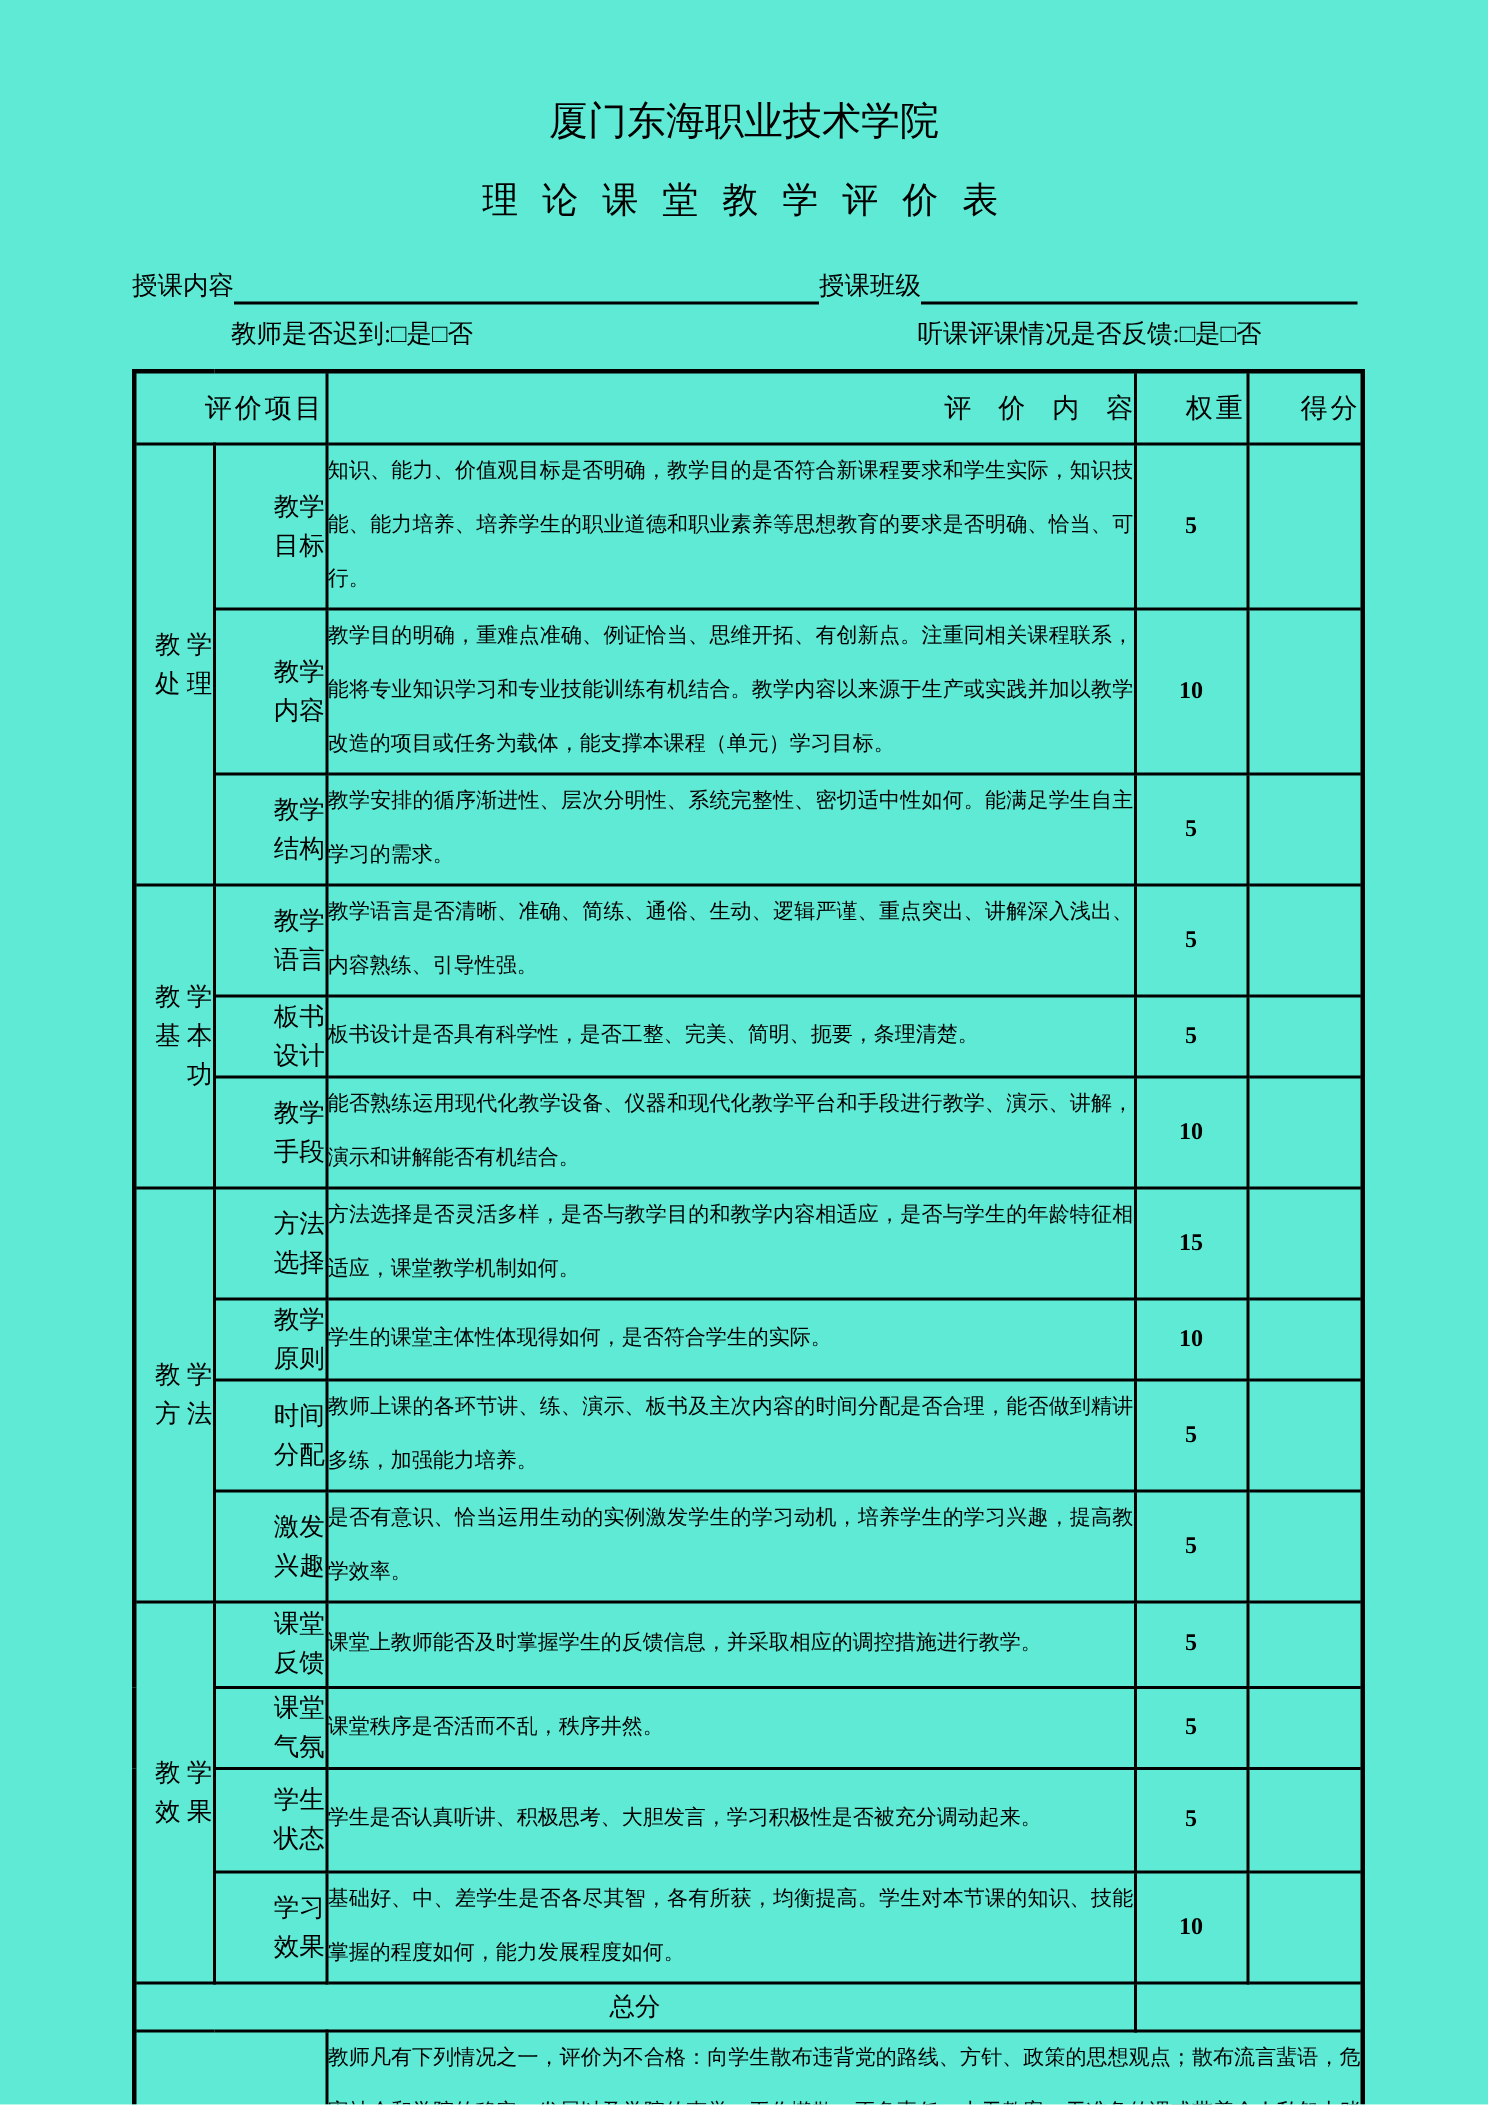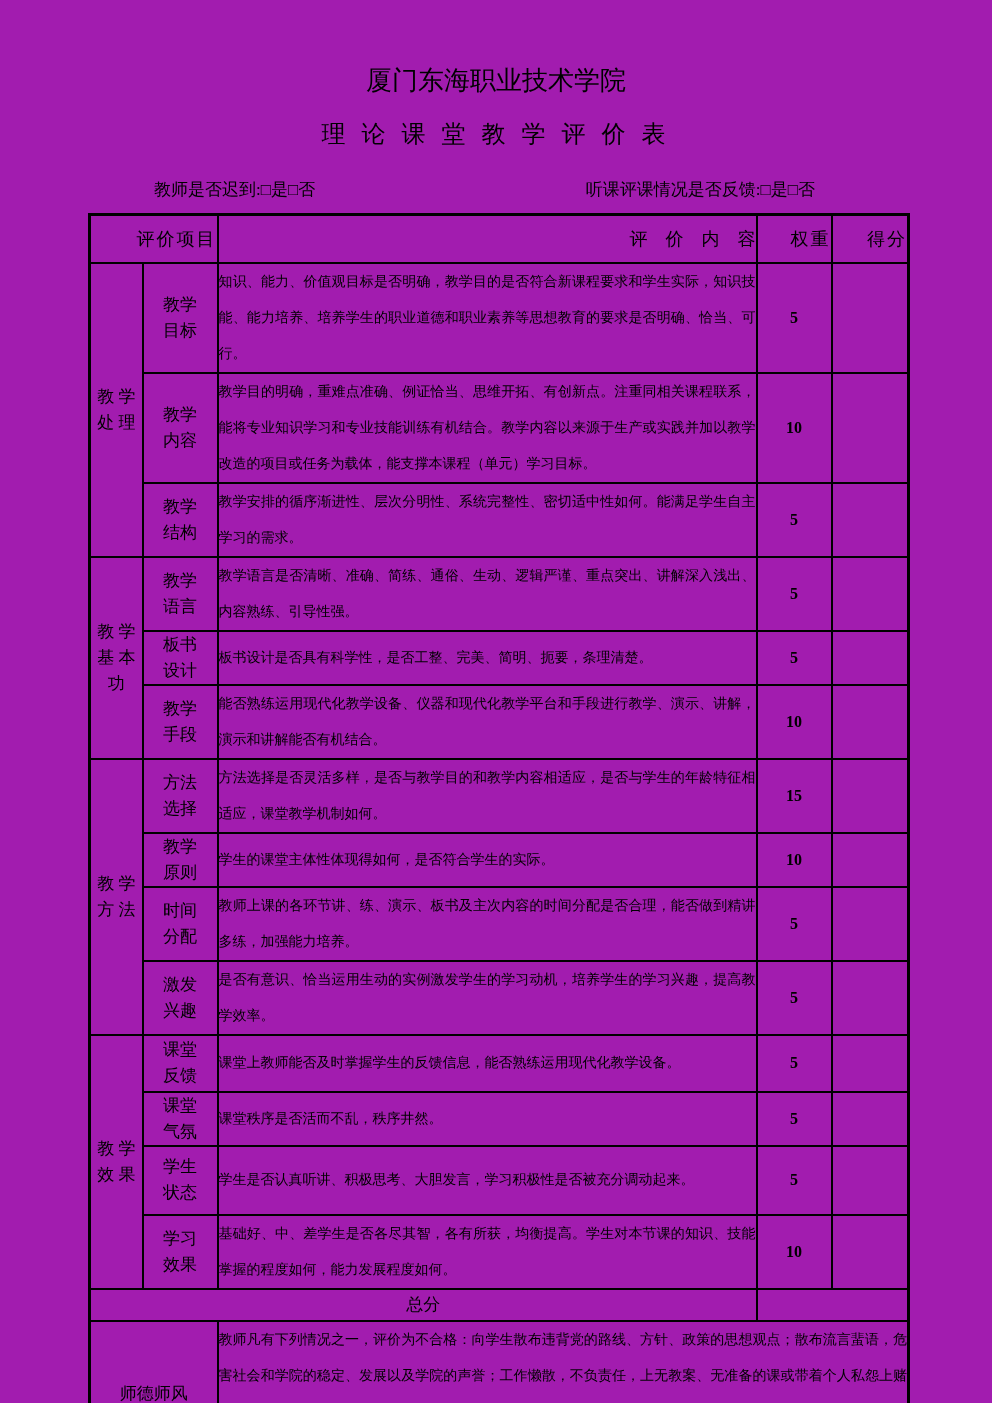--- a/index.html
+++ b/index.html
@@ -1,21 +1,21 @@
 <!DOCTYPE html>
 <html><head>
 <meta charset="utf-8">
 <style>
   * { box-sizing: border-box; }
   html, body { margin: 0; padding: 0; background: #ffffff; }
   .page {
     position: relative;
     width: 992px;
     height: 1403px;
-    background: #a21caf;
+    background: #5eead4;
     color: #000;
     font-family: "Liberation Serif", "DejaVu Serif", serif;
     overflow: hidden;
   }
   .school-title {
     padding-top: 66px;
     text-align: center;
     font-size: 26px;
     line-height: 30px;
   }
@@ -39,41 +39,41 @@
   .info-line .lbl { flex: 0 0 auto; line-height: 24px; }
   .ul { border-bottom: 2px solid #000; height: 24px; flex: 0 0 auto; }
   .ul.grow { flex: 1 1 auto; }
   .check-line {
     display: flex;
     align-items: flex-end;
     height: 32px;
     white-space: nowrap;
   }
   .check-line .late { margin-left: 66px; line-height: 24px; }
-  .check-line .fb { margin-left: auto; margin-right: 90px; line-height: 24px; }
+  .check-line .fb { margin-left: auto; margin-right: 64px; line-height: 24px; }
   table.eval {
     margin: 11px 85px 0 88px;
     width: 819px;
     border-collapse: collapse;
     table-layout: fixed;
     border: 3px solid #000;
   }
   table.eval th, table.eval td {
     border: 2px solid #000;
     padding: 0;
     vertical-align: middle;
   }
   th.hdr {
     font-weight: normal;
     font-size: 18px;
     text-align: right;
   }
   th.hdr-item, th.hdr-weight, th.hdr-score { letter-spacing: 2px; }
   .cell-group, .cell-sub {
-    text-align: center;
+    text-align: right;
     white-space: pre-line;
     font-size: 17px;
     line-height: 26px;
   }
   .cell-content {
     padding: 2px 8px;
     font-size: 14px;
     line-height: 36px;
     text-align: justify;
   }
@@ -94,20 +94,26 @@
 </style>
 </head>
 <body>
 
 <div class="page">
 
   <div class="school-title">厦门东海职业技术学院</div>
   <div class="form-title">理 论 课 堂 教 学 评 价 表</div>
 
   <div class="info">
+    <div class="info-line">
+      <span class="lbl">授课内容</span>
+      <span class="ul" style="width:390px"></span>
+      <span class="lbl">授课班级</span>
+      <span class="ul grow"></span>
+    </div>
     <div class="check-line">
       <span class="late">教师是否迟到:□是□否</span>
       <span class="fb">听课评课情况是否反馈:□是□否</span>
     </div>
   </div>
 
   <table class="eval">
     <colgroup>
       <col style="width:53px">
       <col style="width:75px">
@@ -201,21 +207,21 @@
       <td class="cell-content">是否有意识、恰当运用生动的实例激发学生的学习动机，培养学生的学习兴趣，提高教学效率。</td>
       <td class="cell-weight">5</td>
       <td class="cell-score"></td>
     </tr>
 
     <tr style="height:57px">
       <td class="cell-group" rowspan="4">教 学
 效 果</td>
       <td class="cell-sub">课堂
 反馈</td>
-      <td class="cell-content">课堂上教师能否及时掌握学生的反馈信息，能否熟练运用现代化教学设备。</td>
+      <td class="cell-content">课堂上教师能否及时掌握学生的反馈信息，并采取相应的调控措施进行教学。</td>
       <td class="cell-weight">5</td>
       <td class="cell-score"></td>
     </tr>
     <tr style="height:51px">
       <td class="cell-sub">课堂
 气氛</td>
       <td class="cell-content">课堂秩序是否活而不乱，秩序井然。</td>
       <td class="cell-weight">5</td>
       <td class="cell-score"></td>
     </tr>

